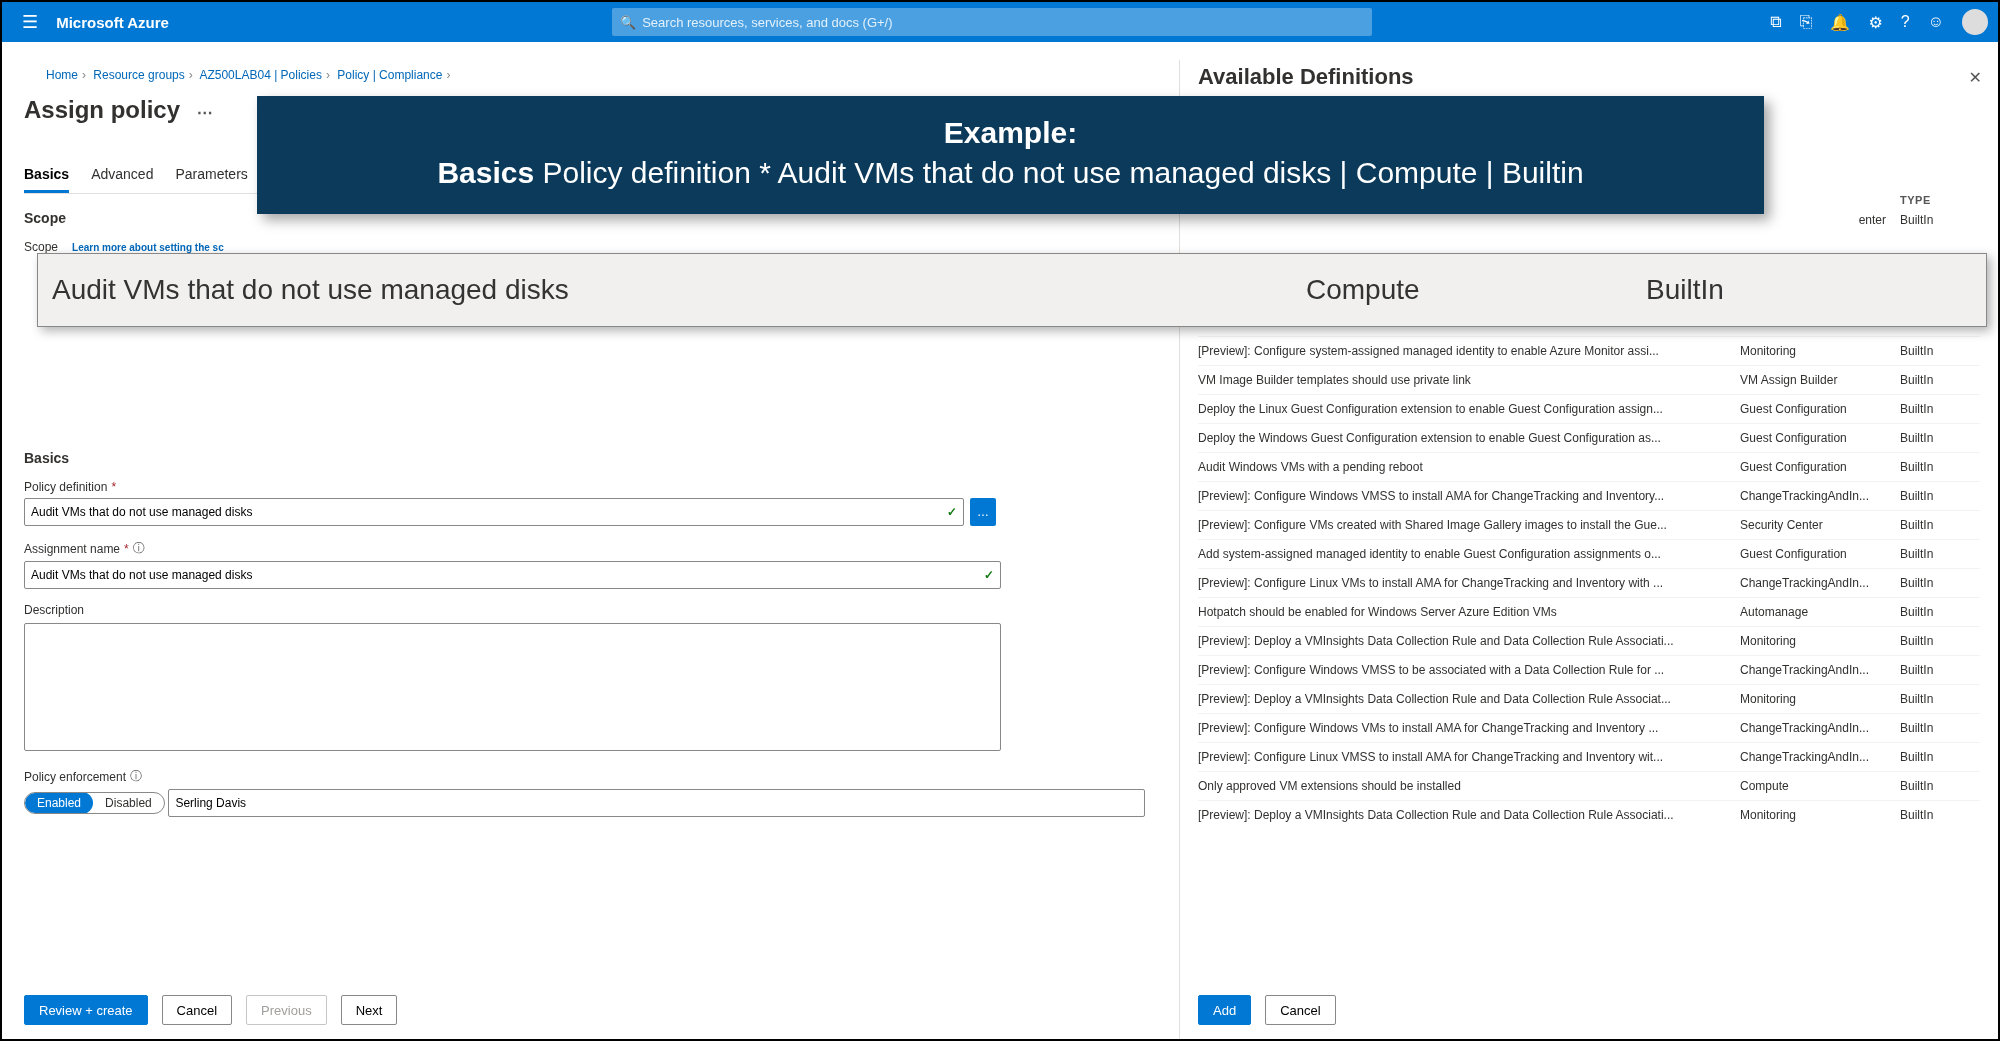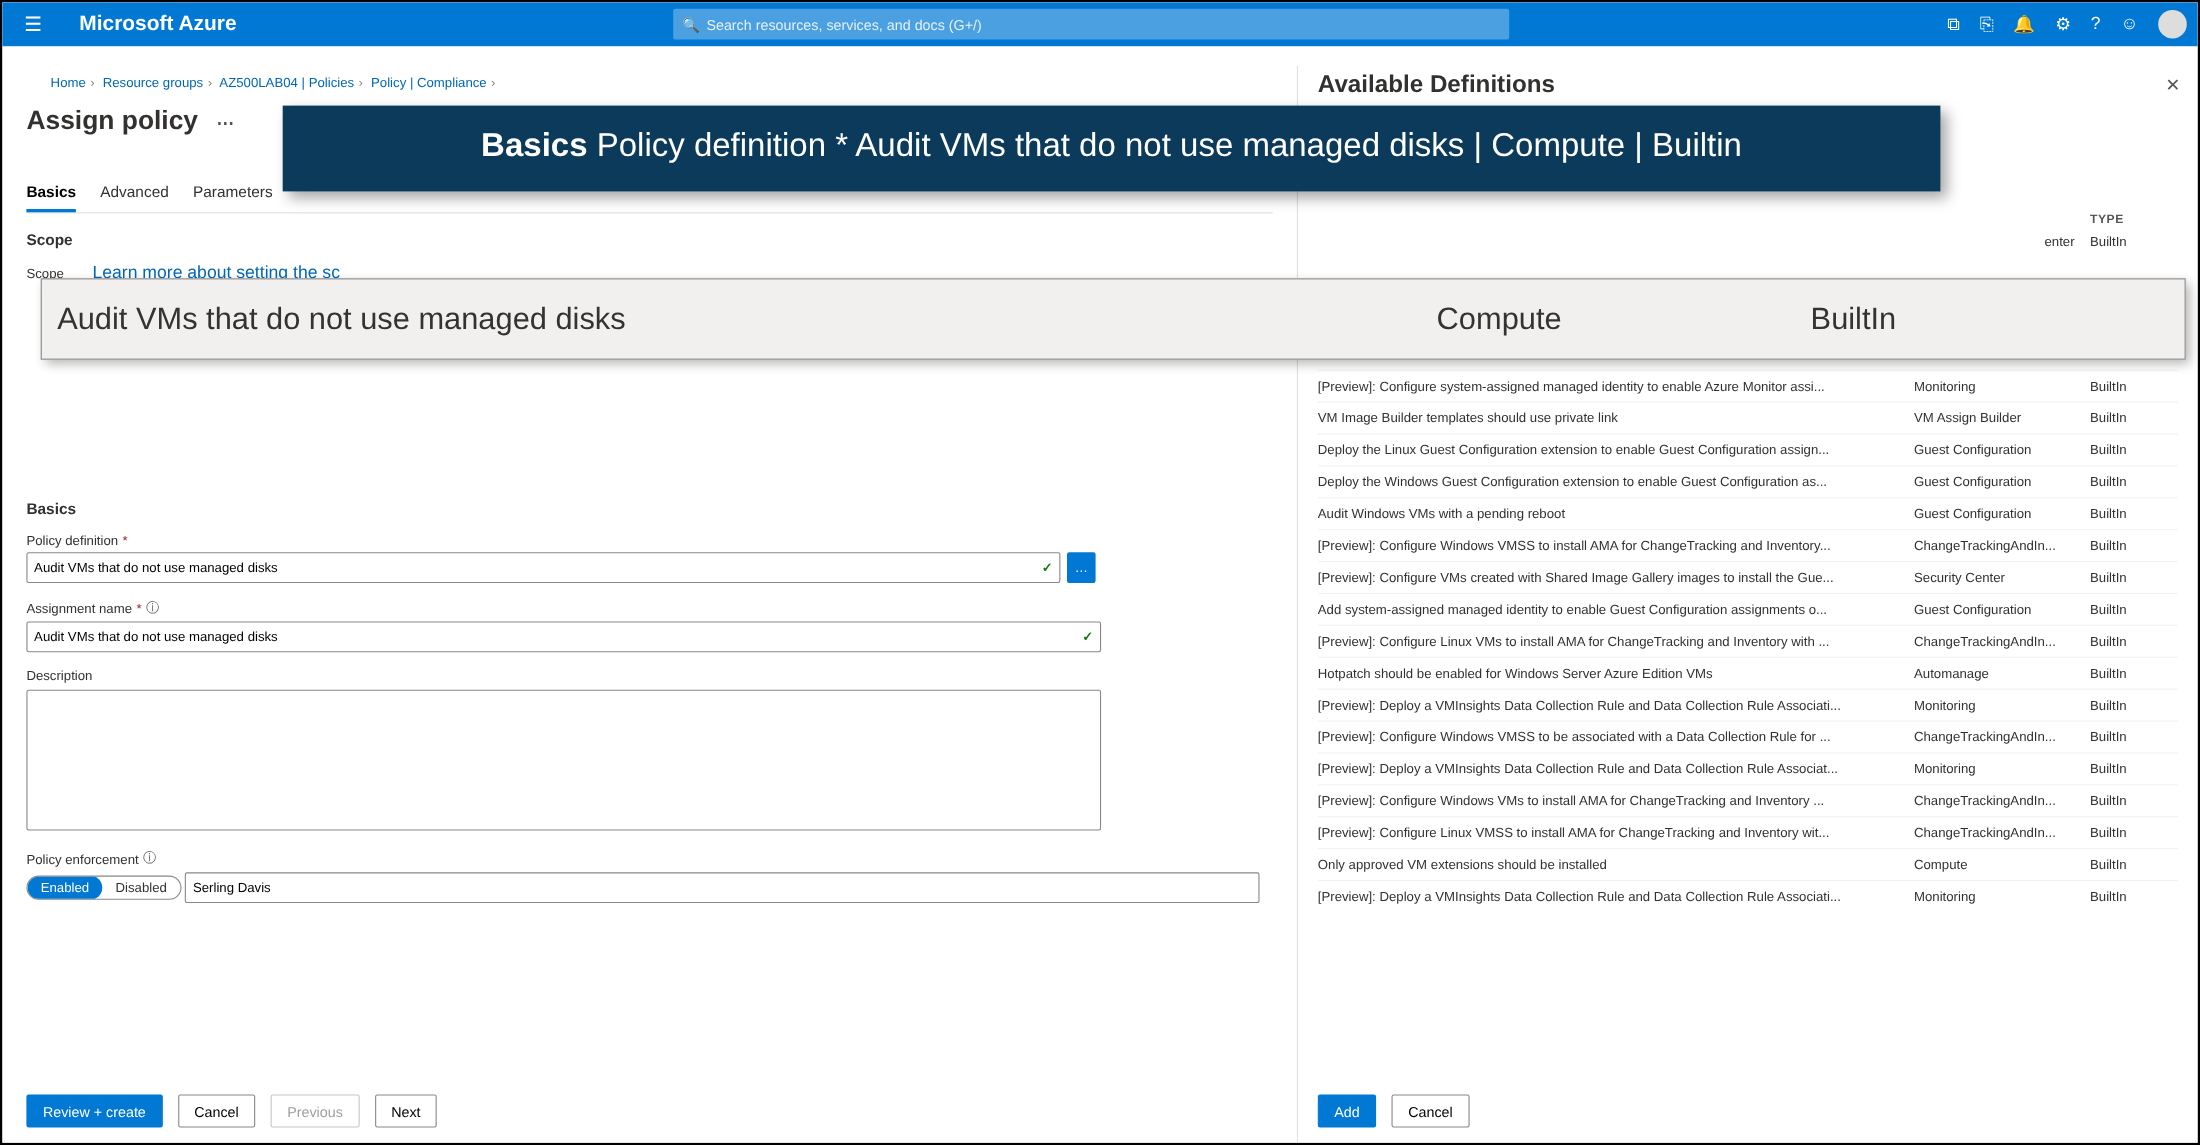--- a/index.html
+++ b/index.html
@@ -1,21 +1,21 @@
 <!DOCTYPE html>
 <html><head>
 <meta charset="utf-8">
 <style>
   * { box-sizing: border-box; margin: 0; padding: 0; }
   body { font-family: "Segoe UI", Arial, sans-serif; font-size: 13px; color: #323130; background: #fff; width: 2000px; height: 1041px; position: relative; overflow: hidden; border: 2px solid #000; }
   
   
   .topbar { background: #0078d4; color: #fff; height: 40px; display: flex; align-items: center; padding: 0 10px; }
   .topbar .hamburger { padding: 0 10px; font-size: 18px; cursor: pointer; }
-  .topbar .brand { font-size: 19px; font-weight: 600; margin-left: 24px; }
+  .topbar .brand { font-size: 15px; font-weight: 600; margin-left: 8px; }
   .topbar .search { flex: 0 0 auto; margin: 0 auto; background: #4ba0e1; color: #fff; height: 28px; width: 760px; display: flex; align-items: center; border-radius: 2px; padding: 0 8px; position:absolute; left:610px; }
   .topbar .search input { background: transparent; border: 0; outline: 0; color: #fff; font-size: 13px; width: 100%; }
   .topbar .search input::placeholder { color: #e3f1fb; }
   .topbar .right-icons { margin-left: auto; display: flex; align-items: center; gap: 18px; }
   .topbar .right-icons .ico { cursor: pointer; font-size: 16px; }
   .avatar-circle { width: 26px; height: 26px; border-radius: 50%; background: #ddd; display: inline-block; }
 
   
   .breadcrumb { padding: 8px 22px 2px; font-size: 12px; color: #0067b8; }
   .breadcrumb a { color: #0067b8; text-decoration: none; cursor: pointer; }
@@ -30,21 +30,21 @@
   .page-title { font-size: 24px; font-weight: 600; margin-top: 12px; }
   .page-title .dots { font-size: 16px; color: #555; margin-left: 10px; cursor: pointer; }
 
   
   .tabs { display: flex; gap: 22px; margin-top: 36px; border-bottom: 1px solid #e1dfdd; }
   .tab { padding: 6px 0 8px; font-size: 14px; color: #323130; cursor: pointer; }
   .tab.active { font-weight: 600; border-bottom: 3px solid #0078d4; color: #000; }
 
   
   .section-head { font-weight: 600; font-size: 14px; margin-top: 16px; }
-  .hint-link { color: #0067b8; font-size: 16px; margin-left: 22px; cursor: pointer; }
+  .hint-link { color: #0067b8; font-size: 10px; margin-left: 10px; cursor: pointer; font-weight: bold; }
   .label { font-size: 12px; margin-top: 14px; display: flex; align-items: center; gap: 4px; }
   .req { color: #a4262c; }
   .info { color: #605e5c; font-size: 12px; }
 
   .field-row { display: flex; align-items: center; gap: 6px; margin-top: 4px; }
   .input { width: 940px; height: 28px; border: 1px solid #8a8886; border-radius: 2px; background: #fff; padding: 0 6px; font-size: 12px; display: flex; align-items: center; justify-content: space-between; }
   .input input { border: 0; outline: 0; width: 100%; font-size: 12px; }
   .input .valid { color: #107c10; font-weight: bold; }
   .picker-btn { width: 26px; height: 28px; background: #0078d4; color: #fff; border: 0; border-radius: 2px; cursor: pointer; display: flex; align-items: center; justify-content: center; font-size: 12px; }
   .textarea { width: 977px; height: 128px; border: 1px solid #8a8886; border-radius: 2px; padding: 4px; font-size: 12px; resize: none; margin-top: 6px; }
@@ -287,20 +287,21 @@
         </div>
       </div>
     <div class="right-footer">
       <button class="btn primary">Add</button>
       <button class="btn">Cancel</button>
     </div>
   </div>
 </div>
 
 <div class="overlay-callout">
+  <div class="l1">Example:</div>
   <div class="l2">
     <b>Basics</b><span> Policy definition * Audit VMs that do not use managed disks | Compute | Builtin</span>
   </div>
 </div>
 <div class="overlay-row">
   <div class="o-name">Audit VMs that do not use managed disks</div>
   <div class="o-cat">Compute</div>
   <div class="o-type">BuiltIn</div>
 </div>
 

